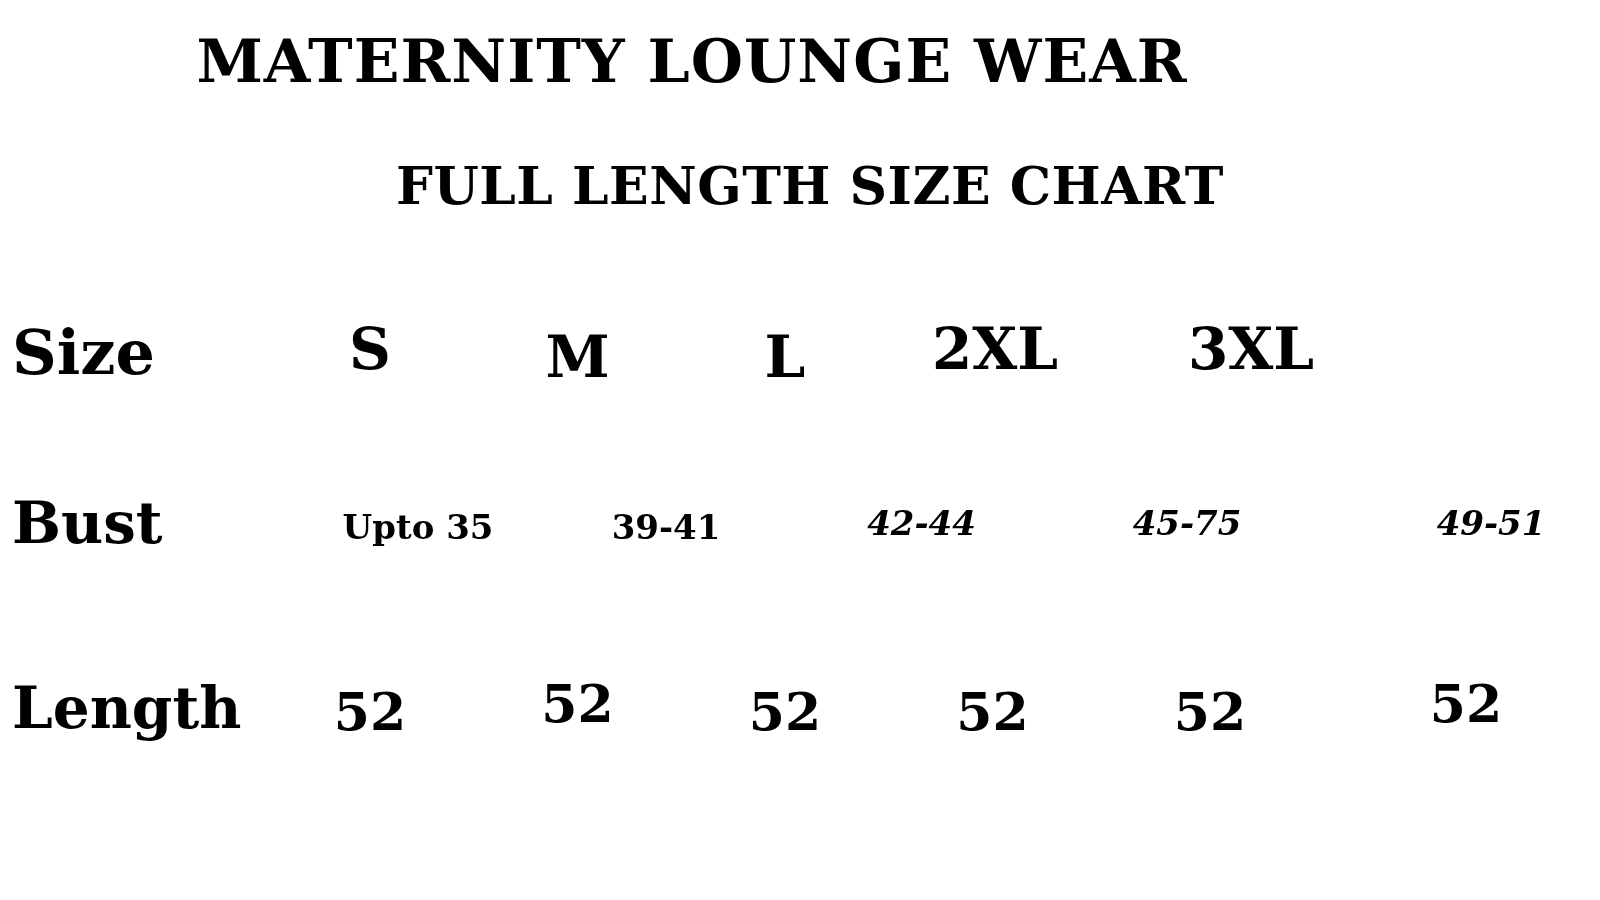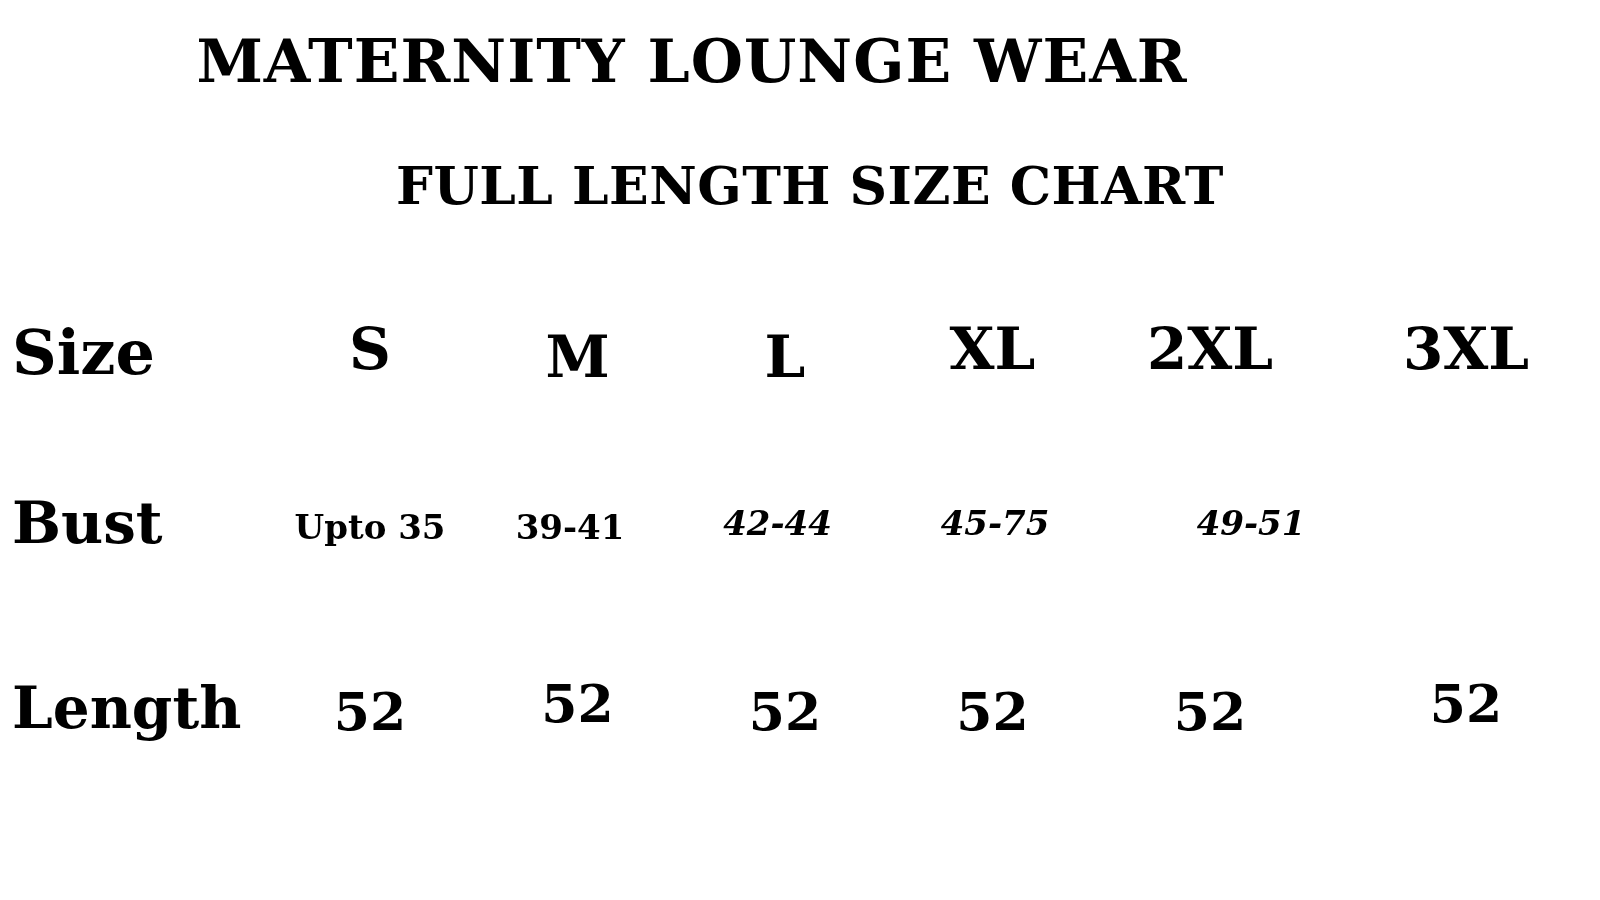--- a/index.html
+++ b/index.html
@@ -49,21 +49,21 @@
     top: 275px;
     left: 0;
     width: 1600px;
   }
   .row {
     display: flex;
     align-items: center;
     width: 1284px;
   }
   .row-size { height: 155px; }
-  .row-bust { height: 185px; }
+  .row-bust { height: 185px; gap: 48px; }
   .row-length { height: 185px; }
 
   .cell {
     display: flex;
     align-items: center;
     justify-content: center;
     font-family: "DejaVu Serif", serif;
     font-weight: 700;
     white-space: nowrap;
   }
@@ -103,21 +103,20 @@
   <div class="title">MATERNITY LOUNGE WEAR</div>
   <div class="subtitle">FULL LENGTH SIZE CHART</div>
 
   <div class="table">
 
     <div class="row row-size">
       <div class="cell rowhead">Size</div>
       <div class="cell val c1 n-up2">S</div>
       <div class="cell val c2 n-dn2">M</div>
       <div class="cell val c3 n-dn2">L</div>
-      <div class="cell val c4 n-up2">XL</div>
       <div class="cell val c5 n-up2">2XL</div>
       <div class="cell val c6 n-up2">3XL</div>
     </div>
 
     <div class="row row-bust">
       <div class="cell rowhead">Bust</div>
       <div class="cell val c1 n-dn2">Upto 35</div>
       <div class="cell val c3 n-dn2">39-41</div>
       <div class="cell val c4 n-dn4">42-44</div>
       <div class="cell val c5 n-dn4">45-75</div>

